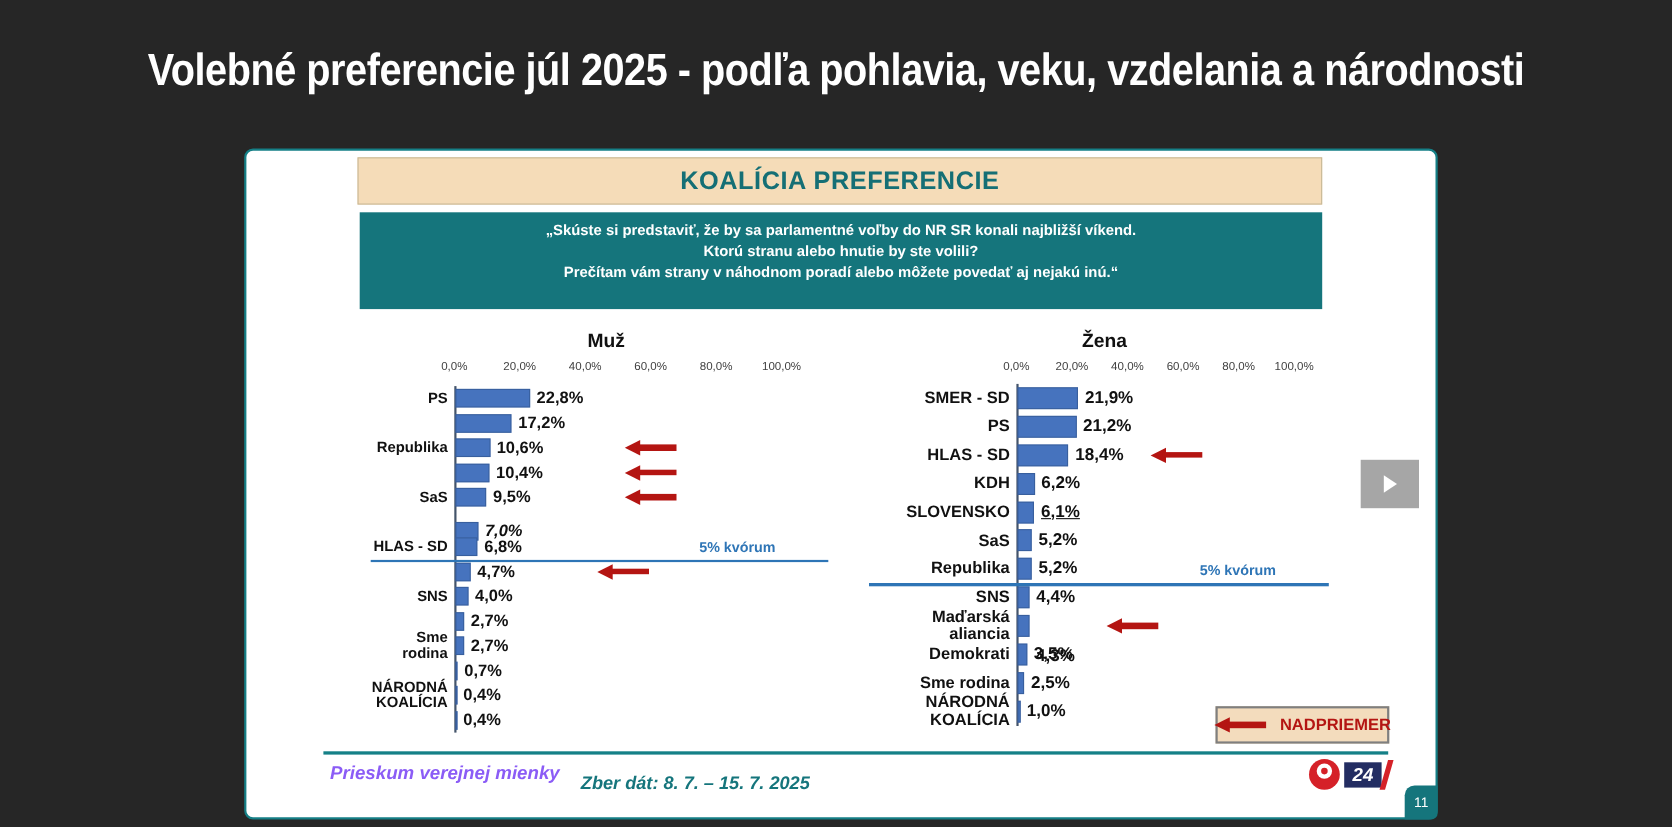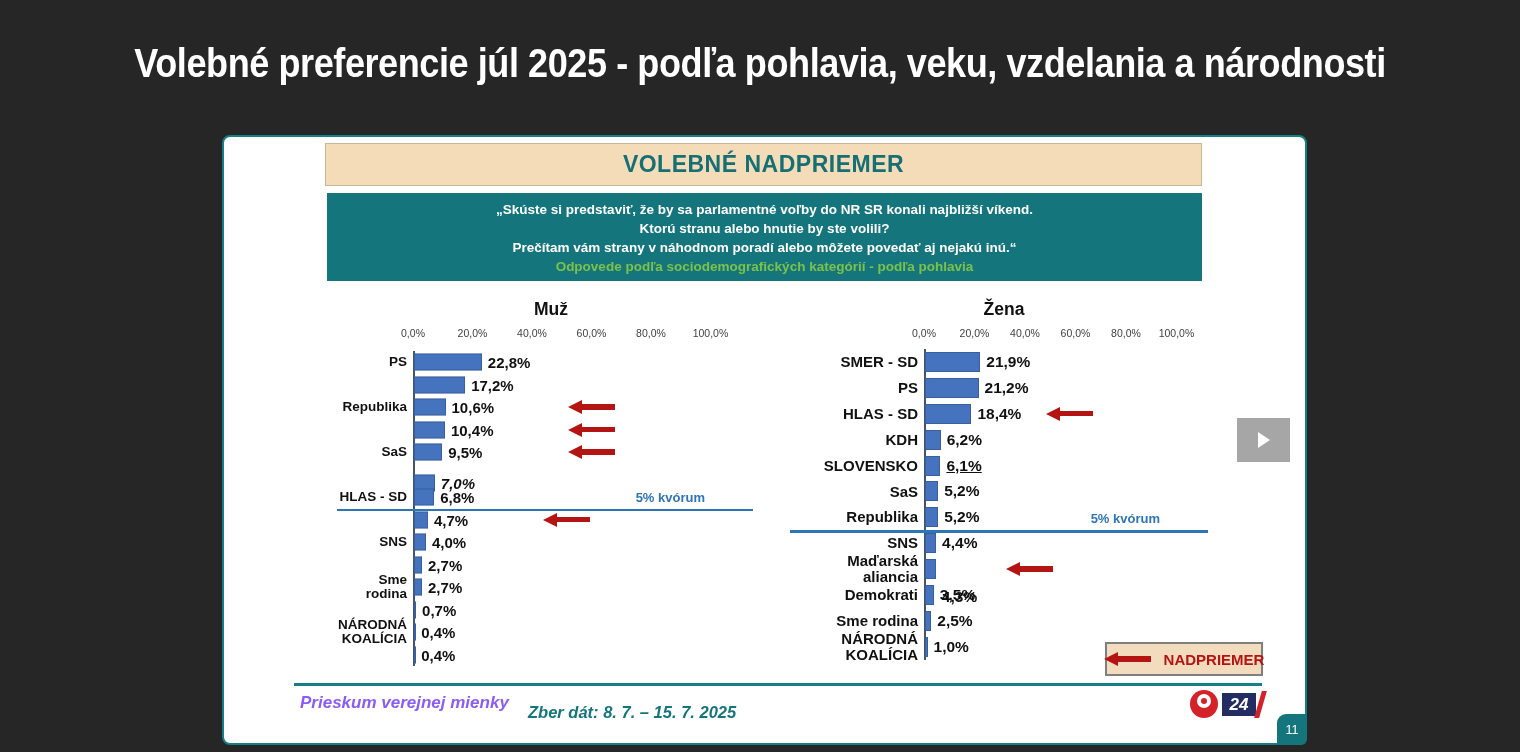--- a/index.html
+++ b/index.html
@@ -120,28 +120,27 @@
 </head>
 <body>
 
 <div class="page-title">
   <span>Volebné preferencie júl 2025 - podľa pohlavia, veku, vzdelania a národnosti</span>
 </div>
 
 <div class="slide">
 
   <div class="slide-header">
-    <span>VOLEBNÉ NADPRIEMER</span>
+    <span>KOALÍCIA PREFERENCIE</span>
   </div>
 
   <div class="question-box">
     <div>„Skúste si predstaviť, že by sa parlamentné voľby do NR SR konali najbližší víkend.</div>
     <div>Ktorú stranu alebo hnutie by ste volili?</div>
     <div>Prečítam vám strany v náhodnom poradí alebo môžete povedať aj nejakú inú.“</div>
-    <div class="green">Odpovede podľa sociodemografických kategórií - podľa pohlavia</div>
   </div>
 
   <div class="chart" id="chart-0">
     <div class="chart-title">Muž</div>
     <div class="axis">
         <span class="tick" style="left: 54px;">0,0%</span>
         <span class="tick" style="left: 113.5px;">20,0%</span>
         <span class="tick" style="left: 173px;">40,0%</span>
         <span class="tick" style="left: 232.5px;">60,0%</span>
         <span class="tick" style="left: 292px;">80,0%</span>

